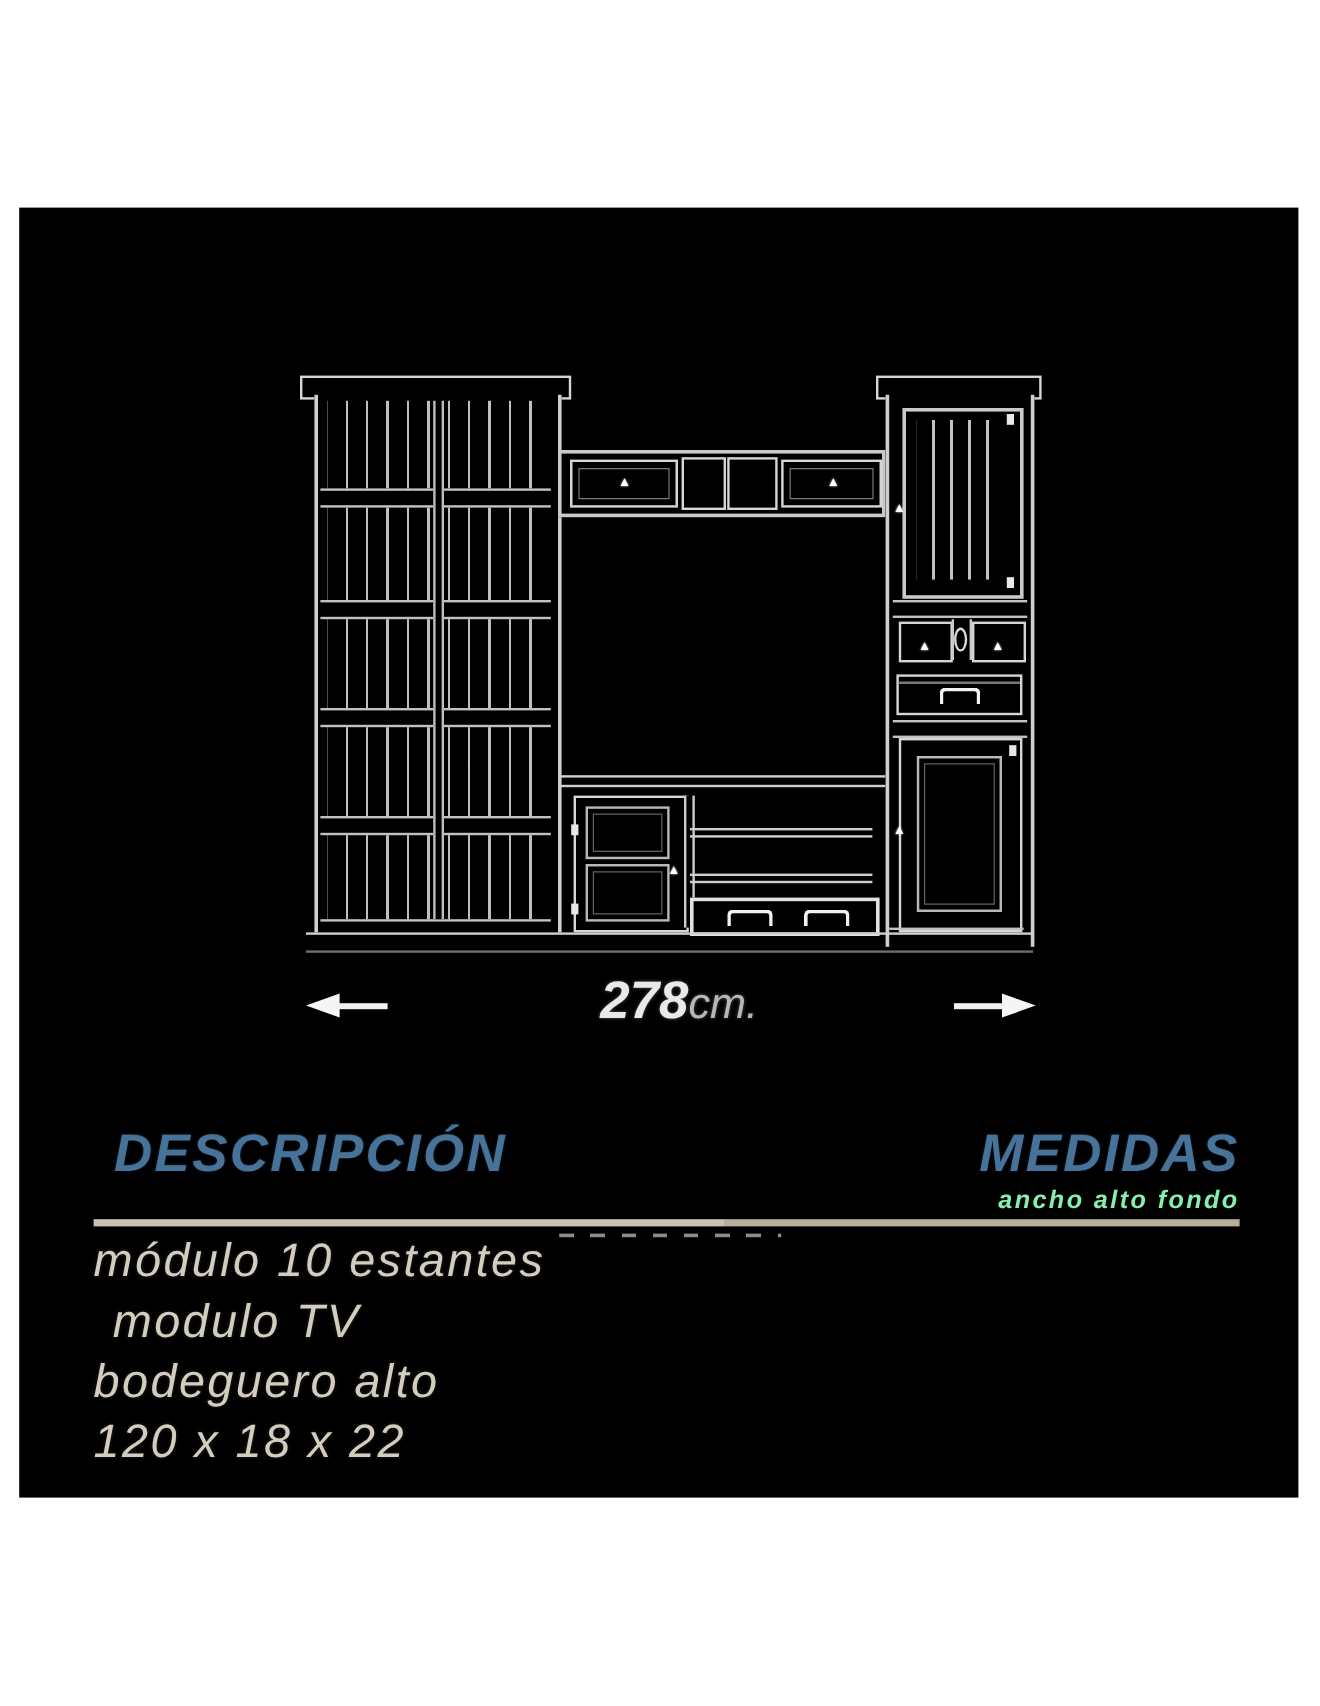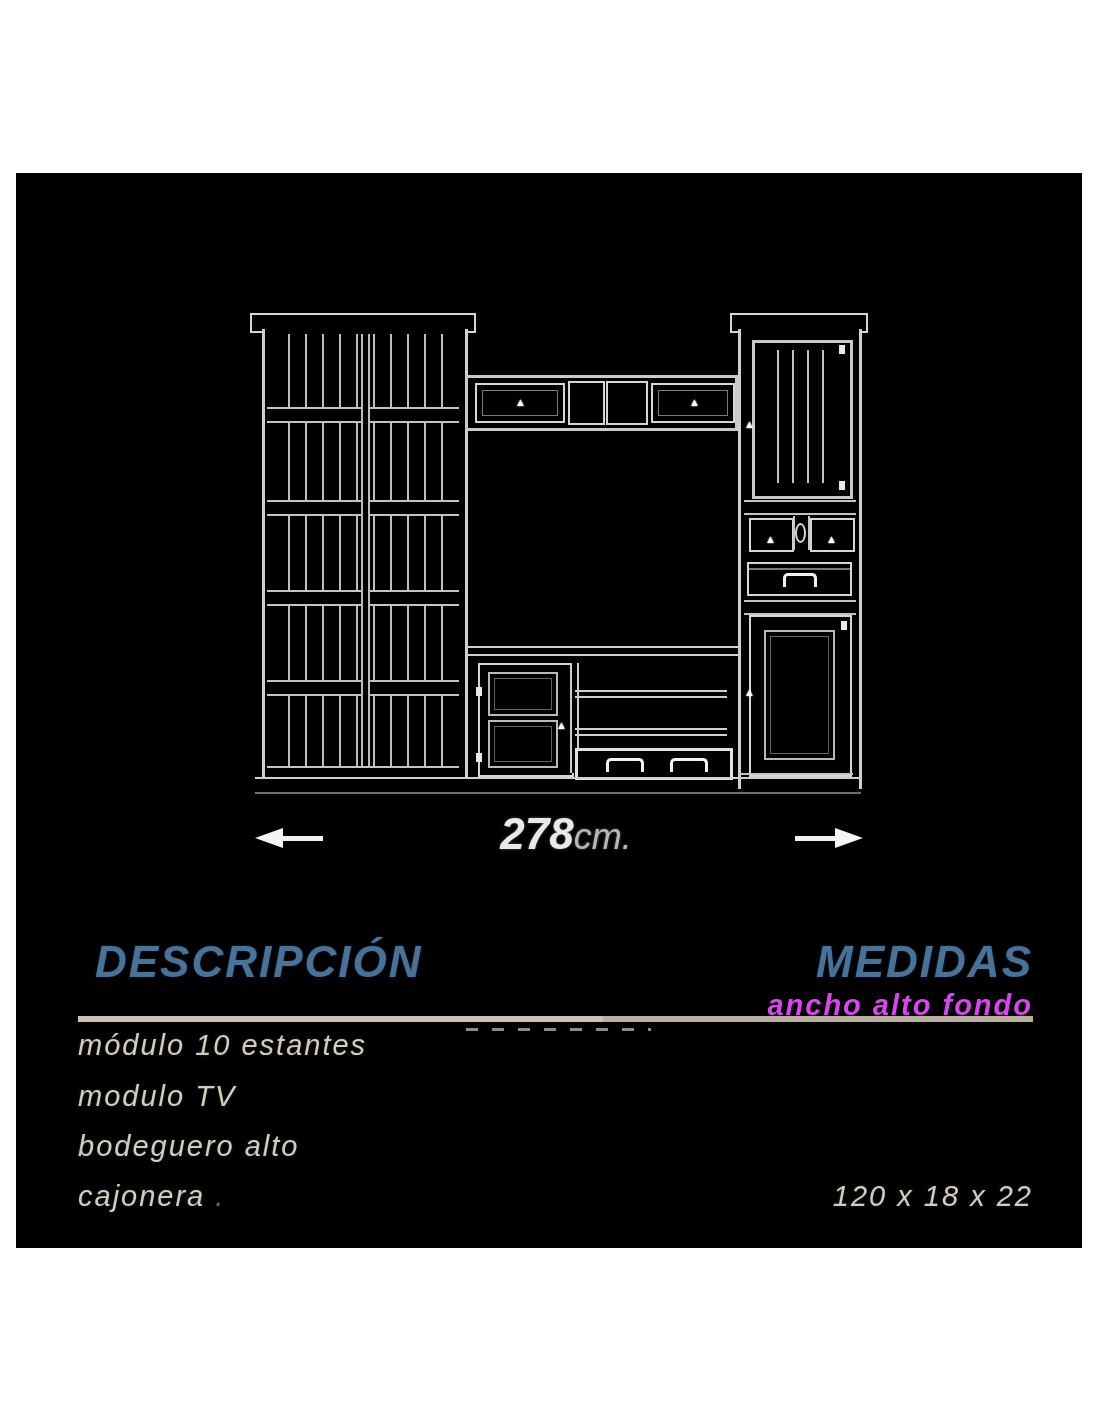--- a/index.html
+++ b/index.html
@@ -19,26 +19,26 @@
   .innerpanel{border:2px solid #b9b9b9;background:#000;box-shadow:inset 0 0 0 4px #000, inset 0 0 0 5px rgba(180,180,180,.55);}
   .doorframe{box-shadow:inset 0 0 0 5px #000, inset 0 0 0 6px rgba(186,186,186,.65);}
   .dimtext{color:#e9e9e9;font-style:italic;font-weight:bold;white-space:nowrap;
            text-shadow:0 0 3px rgba(255,255,255,.35);}
   .dimunit{color:#b7b7b7;font-weight:normal;}
   .arrow-line{background:#f2f2f2;height:5px;}
   .tri-l{width:0;height:0;border-top:10px solid transparent;border-bottom:10px solid transparent;border-right:28px solid #f5f5f5;}
   .tri-r{width:0;height:0;border-top:10px solid transparent;border-bottom:10px solid transparent;border-left:28px solid #f5f5f5;}
   .hdr{font-style:italic;font-weight:bold;color:#477399;font-size:44px;letter-spacing:2px;
        text-shadow:0 2px 3px rgba(0,0,10,.9), 0 0 2px rgba(90,140,180,.5);white-space:nowrap;}
-  .hdr-sub{font-style:italic;font-weight:bold;color:#d946ef;font-size:29px;letter-spacing:2px;
+  .hdr-sub{font-style:italic;font-weight:bold;color:#86efac;font-size:21px;letter-spacing:2px;
        text-shadow:0 1px 2px rgba(0,0,10,.9);white-space:nowrap;margin-left:44px;}
   .rule{background:linear-gradient(90deg,#cac1b0 0 55%, #b7ae9c 55% 100%);height:6px;}
   .trow{display:flex;justify-content:space-between;align-items:flex-start;
-        color:#d3cdbf;font-style:italic;font-size:29px;letter-spacing:2px;white-space:nowrap;
-        text-shadow:0 0 2px rgba(0,0,0,.8), 0 0 3px rgba(214,208,194,.25);}
+        color:#d3cdbf;font-style:italic;font-size:39px;letter-spacing:2px;white-space:nowrap;
+        text-shadow:0 0 2px rgba(0,0,0,.8), 0 0 3px rgba(214,208,194,.25);flex-direction:column;}
   .ghost-dashes{height:3px;opacity:.55;
         background:repeating-linear-gradient(90deg,#fff 0 12px, transparent 12px 26px);}
 </style>
 </head>
 <body>
 
 <div id="root">
   <div id="canvas">
 
     <div>
@@ -151,26 +151,25 @@
     <div>
       <div class="a hdr" style="left:79px;top:764px;text-align:right;">DESCRIPCIÓN</div>
       <div class="a hdr" style="right:49px;top:764px;text-align:right;">MEDIDAS</div>
       <div class="a hdr-sub" style="right:49px;top:816px;text-align:right;">ancho alto fondo</div>
       <div class="a rule" style="left:62px;top:843px;width:955px;"></div>
       <div class="a ghost-dashes" style="left:450px;top:855px;width:185px;"></div>
 
       <div class="a trow" style="left:62px;top:856px;width:955px;">
         <span>módulo 10 estantes</span>
       </div>
-      <div class="a trow" style="left:62px;top:907px;width:955px;font-style:italic;">
+      <div class="a trow" style="left:78px;top:907px;width:955px;font-style:italic;">
         <span>modulo TV</span>
       </div>
       <div class="a trow" style="left:62px;top:957px;width:955px;text-align:right;">
         <span>bodeguero alto</span>
       </div>
       <div class="a trow" style="left:62px;top:1007px;width:955px;">
-        <span><span>cajonera</span><span style="opacity:.5;margin-left:10px;">.</span></span>
         <span>120 x 18 x 22</span>
       </div>
     </div>
 
   </div>
 </div>
 
 </body></html>

